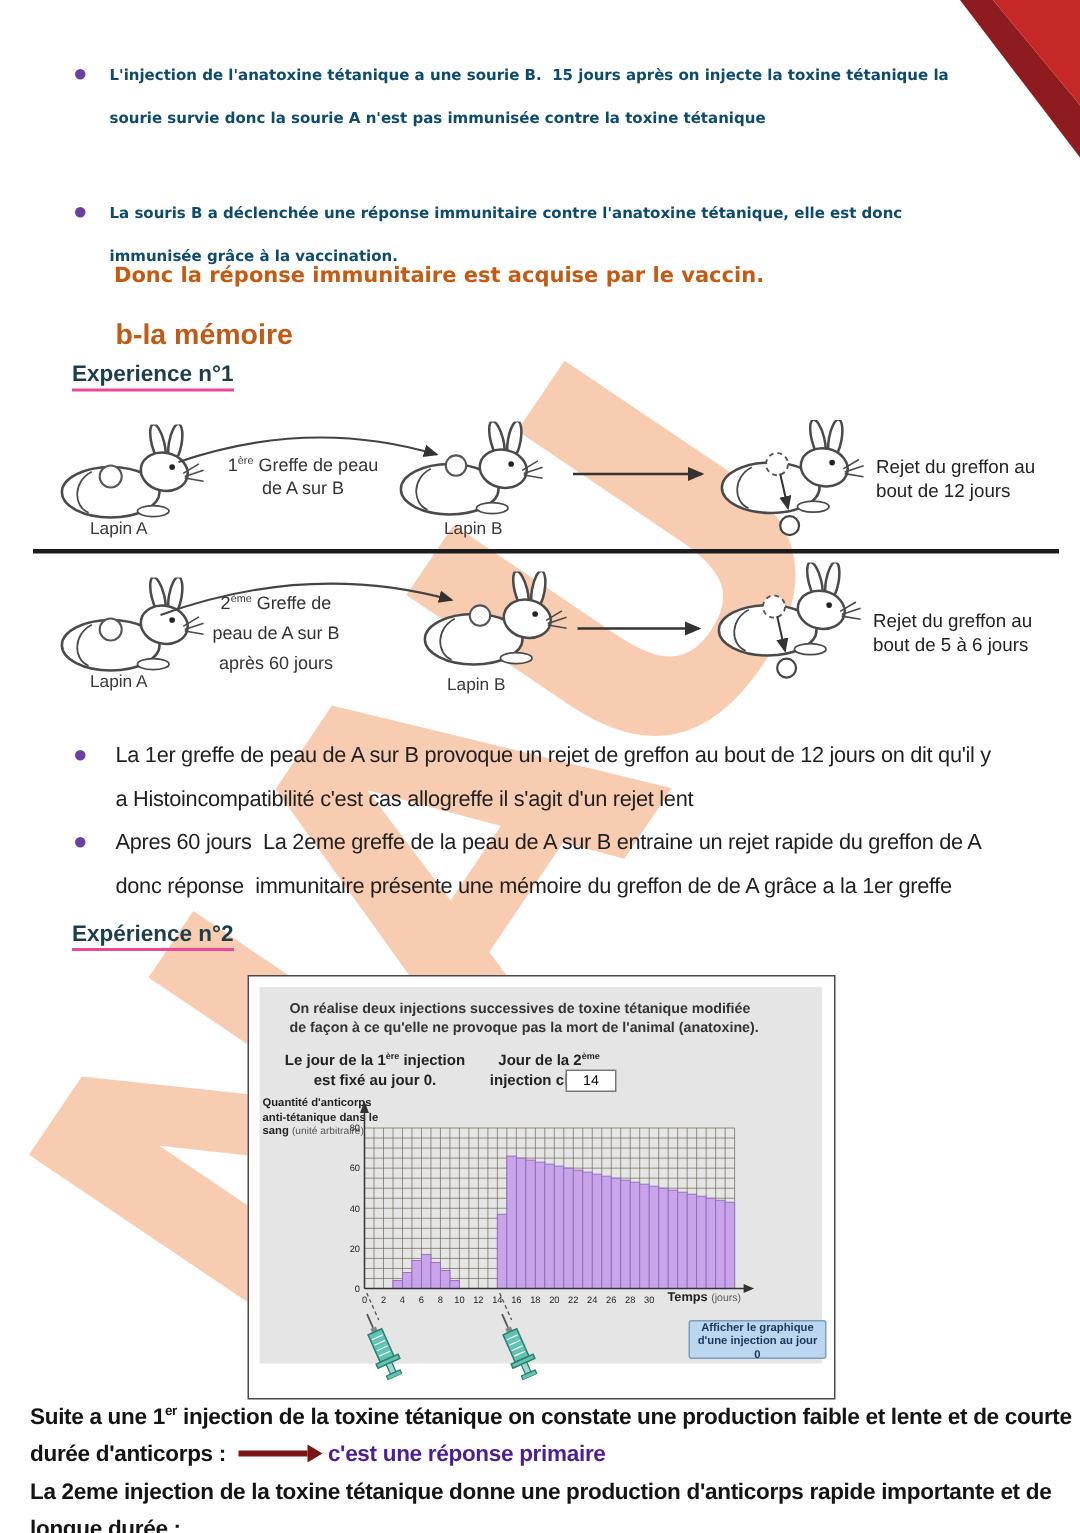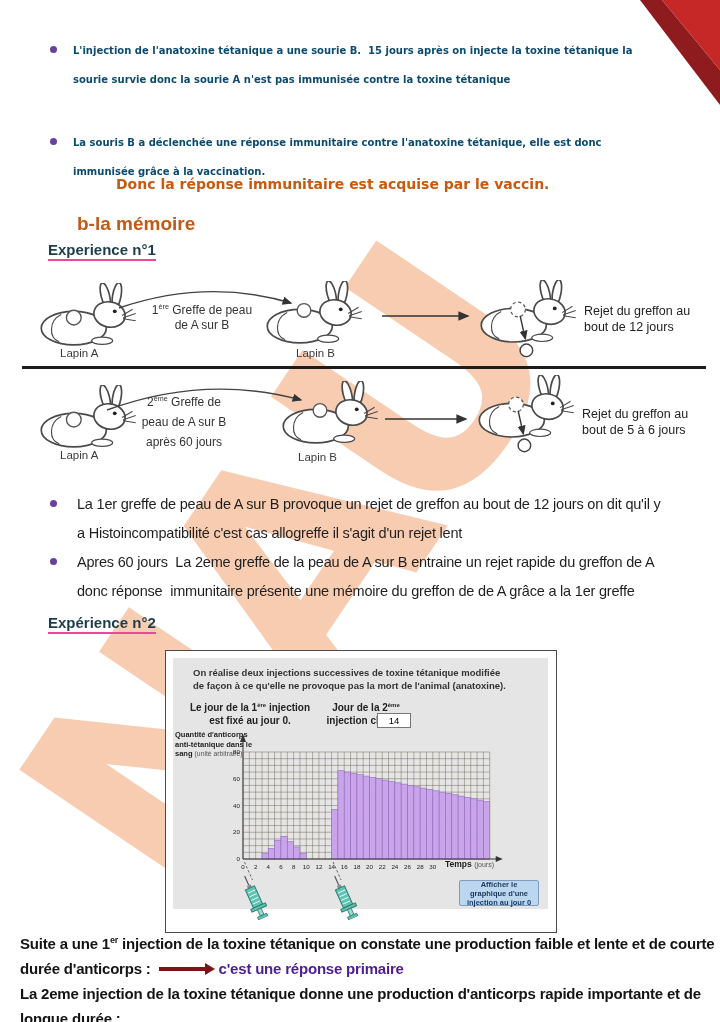--- a/index.html
+++ b/index.html
@@ -9,21 +9,21 @@
   
   #watermark{position:absolute;left:-180px;top:400px;width:940px;text-align:center;
     font-family:"DejaVu Sans",sans-serif;font-weight:bold;font-size:300px;letter-spacing:-12px;
     color:#f4ad82;opacity:.62;transform:rotate(-56deg);z-index:1;pointer-events:none;}
   .content{z-index:2;}
   
   .tb{display:flex;gap:16px;width:606px;font-family:"DejaVu Sans",sans-serif;
       font-weight:bold;font-size:10px;line-height:29px;color:#0c4a6e;margin-top:16px;}
   .dot{flex:0 0 7px;width:7px;height:7px;border-radius:50%;background:#6a3fa0;margin-top:10px;}
   .pre{white-space:pre-wrap;}
-  .conclusion{font-family:"DejaVu Sans",sans-serif;font-weight:bold;font-size:14px;color:#c65a11;margin-left:40px;}
+  .conclusion{font-family:"DejaVu Sans",sans-serif;font-weight:bold;font-size:14px;color:#c65a11;}
   .sec-title{font-weight:bold;font-size:19px;color:#c05a15;}
   .exp-title{font-weight:bold;font-size:15px;color:#1c3e4a;border-bottom:2px solid #ec4899;padding-bottom:1px;}
   
   .dlabel{font-size:12px;color:#333;text-align:center;line-height:15px;}
   .dlabel2{font-size:12px;color:#333;text-align:center;line-height:20px;}
   .rname{font-size:11.5px;color:#3a3a3a;}
   .result-text{font-size:12.5px;color:#222;line-height:16px;}
   sup.s{font-size:.6em;vertical-align:super;}
   .sep{position:absolute;left:22px;top:366px;width:684px;height:3px;background:#1c1c1c;}
   
@@ -32,21 +32,21 @@
   #exp-box{position:absolute;left:165px;top:650px;width:390px;height:281px;background:#fff;border:1.5px solid #4a4a4a;}
   #exp-panel{position:absolute;left:173px;top:658px;width:375px;height:251px;background:#e5e5e5;}
   .panel-intro{position:absolute;left:20px;top:9px;width:320px;font-size:9.5px;font-weight:600;color:#333;line-height:12.5px;}
   .panel-lbl{position:absolute;font-size:10px;font-weight:bold;color:#222;line-height:13px;text-align:center;}
   .day-input{position:absolute;left:204px;top:55px;width:32px;height:13px;border:1px solid #777;
      background:#fff;font-size:9.5px;text-align:center;padding:0;font-family:"Liberation Sans",sans-serif;}
   .ylab{position:absolute;left:2px;top:72px;width:82px;font-size:7.5px;font-weight:bold;color:#222;line-height:9.5px;}
   .ylab .unit{font-weight:normal;font-size:6.8px;color:#555;}
   .xlab{position:absolute;left:272px;top:201px;font-size:8.5px;font-weight:bold;color:#222;}
   .xlab .unit{font-weight:normal;font-size:7px;color:#555;}
-  .btn{position:absolute;left:286px;top:222px;width:80px;height:26px;background:#bcd6ef;border:1px solid #7d9cc0;
+  .btn{position:absolute;left:286px;top:222px;width:92px;height:26px;background:#bcd6ef;border:1px solid #7d9cc0;
      border-radius:2px;font-size:7.5px;font-weight:bold;color:#17365d;text-align:center;
      display:flex;align-items:center;justify-content:center;padding:1px 3px;box-sizing:border-box;cursor:pointer;}
   #chart-svg{position:absolute;left:172px;top:728px;font-family:"Liberation Sans",sans-serif;}
   .syr{position:absolute;transform:rotate(-24deg);}
   
   #bottom{position:absolute;left:20px;top:928px;width:696px;font-weight:bold;font-size:15px;
      line-height:25px;color:#141414;letter-spacing:-0.2px;}
   .hl{color:#4c1d95;}
   .arrow-shaft{display:inline-block;width:46px;height:4px;background:#7b1515;vertical-align:middle;margin:0 0 2px 4px;}
   .arrow-head{display:inline-block;width:0;height:0;border-left:10px solid #7b1515;

